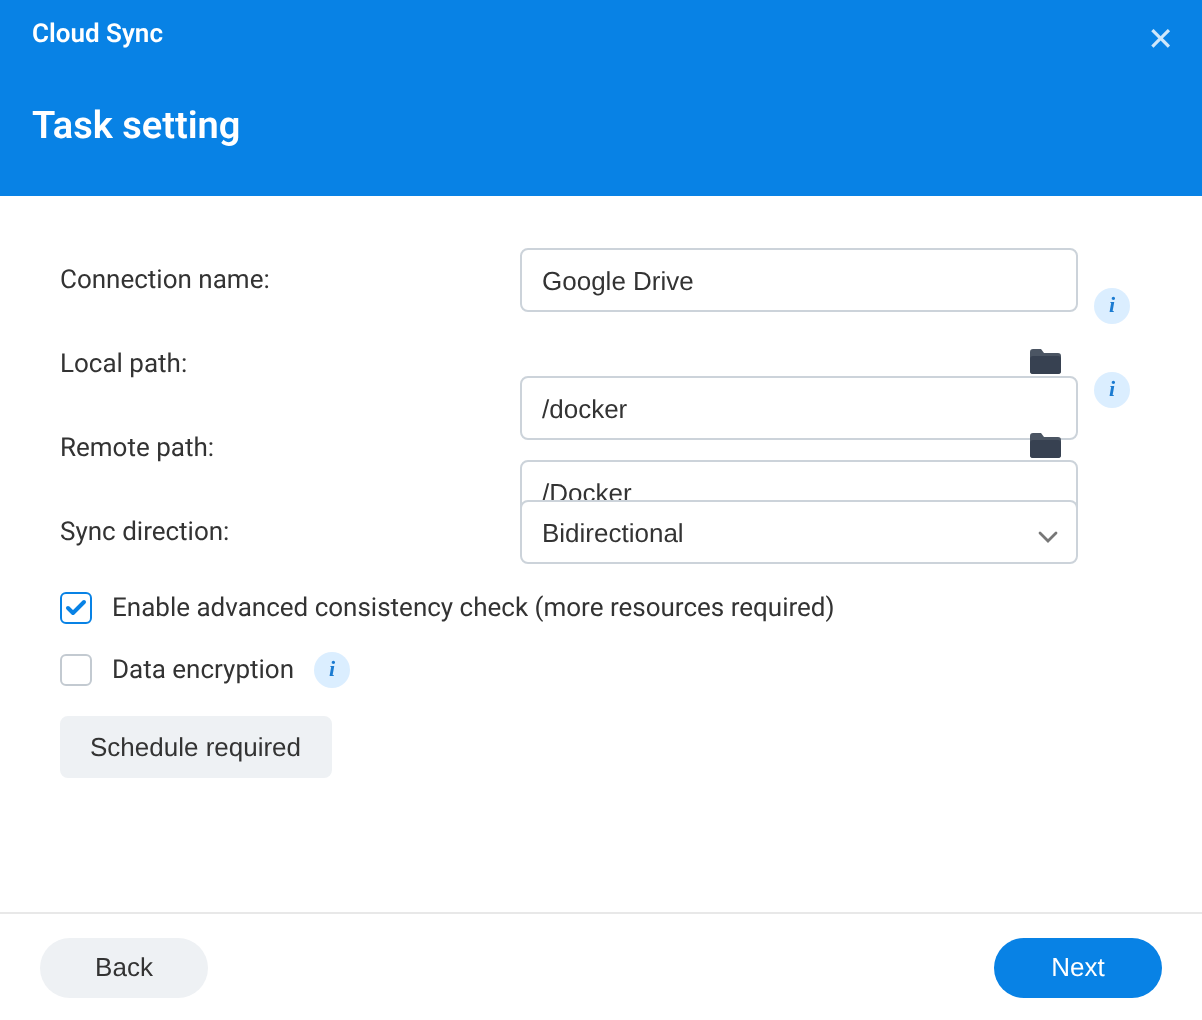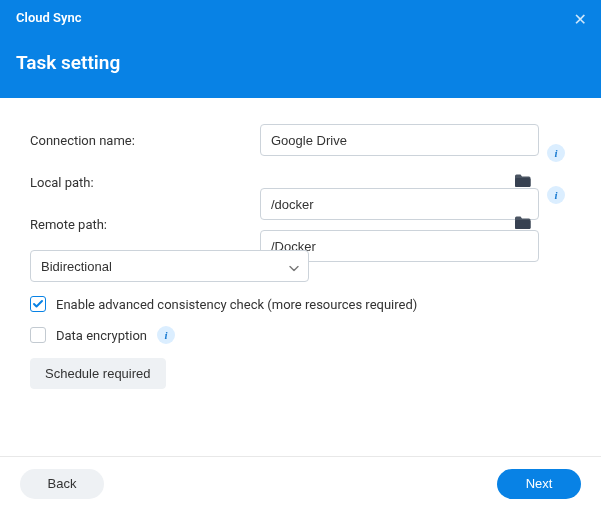--- a/index.html
+++ b/index.html
@@ -77,20 +77,21 @@
               <path fill="#4b5563" d="M0 2.5A1.5 1.5 0 011.5 1h4l1.5 2h7A1.5 1.5 0 0115.5 4.5V12A1.5 1.5 0 0114 13.5H1.5A1.5 1.5 0 010 12V2.5z"></path>
               <rect x="0" y="4.5" width="15.5" height="9" rx="1.5" fill="#374151"></rect>
             </svg>
         </span>
       </div>
       <div class="info-icon">i</div>
     </div>
   </div>
 
   <div class="row">
+    <div class="label">Sync direction:</div>
     <div class="field">
       <div class="select-wrap">
         <input class="text-input" type="text" readonly="" value="Bidirectional" style="">
         <span class="chevron">
           <svg width="10" height="6" viewBox="0 0 10 6">
               <path d="M1 1l4 4 4-4" stroke="#777" stroke-width="1.4" fill="none" stroke-linecap="round"></path>
             </svg>
         </span>
       </div>
     </div>

